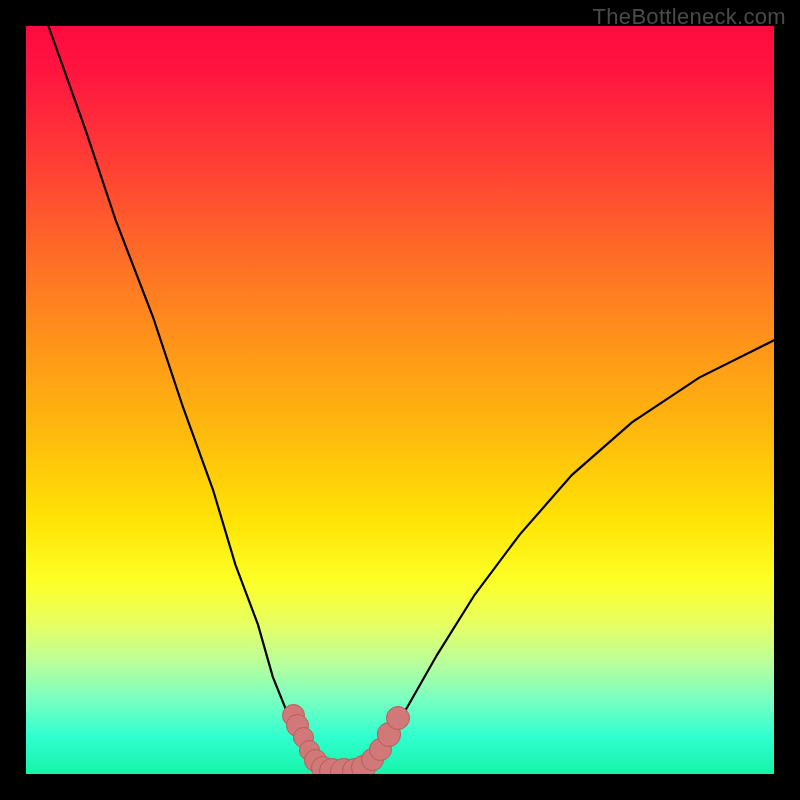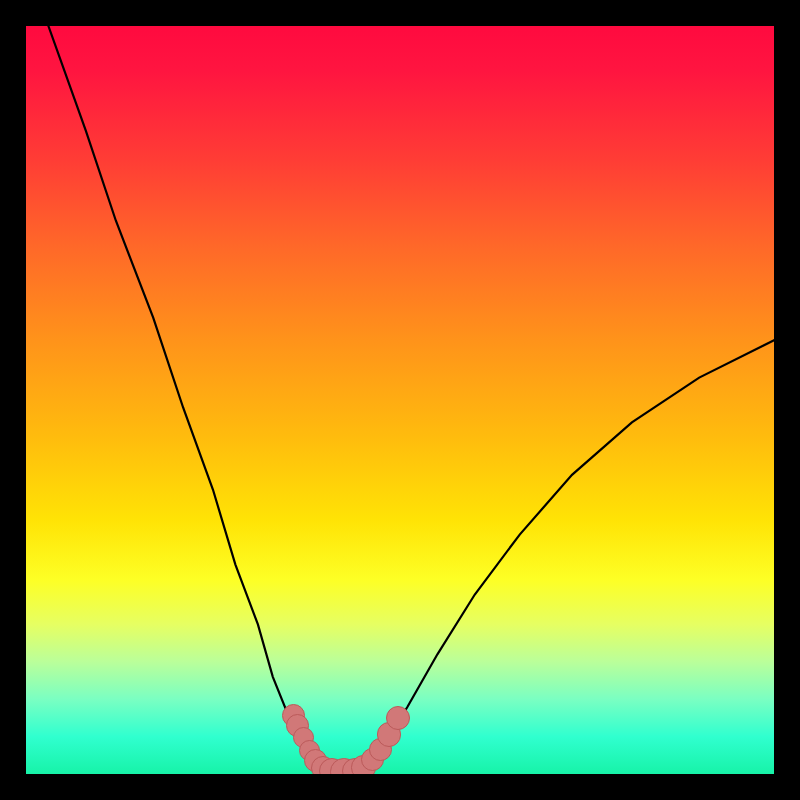--- a/index.html
+++ b/index.html
@@ -21,20 +21,21 @@
         #30ffcf 95%,
         #17f3a8 100%)}
   .curve{position:absolute;left:0;top:0;width:748px;height:748px;pointer-events:none}
   .bump{position:absolute;border-radius:50%;background:#d17878;border:1.5px solid #bb5a5a}
   .watermark{position:absolute;top:4px;right:14px;color:#4a4a4a;font-size:22px;font-weight:500;letter-spacing:.3px;z-index:5}
 </style>
 </head>
 <body>
 
 <div class="frame">
+  <div class="watermark">TheBottleneck.com</div>
   <div class="plot">
     <div class="bg"></div>
     <svg class="curve" viewBox="0 0 748 748">
       <path id="curve-path" fill="none" stroke="#000" stroke-width="2.2" stroke-linecap="round" d="M22.4 0.0 L59.8 104.7 L89.8 194.5 L127.2 291.7 L157.1 381.5 L187.0 463.8 L209.4 538.6 L231.9 598.4 L246.8 650.8 L261.8 688.2 L273.0 714.3 L280.5 733.0 L286.5 742.0 L286.5 742.0 L293.2 745.8 L302.9 746.5 L316.4 746.5 L329.1 745.8 L338.1 743.5 L344.1 739.0 L344.1 739.0 L359.0 718.1 L381.5 680.7 L411.4 628.3 L448.8 568.5 L493.7 508.6 L546.0 448.8 L605.9 396.4 L673.2 351.6 L748.0 314.2 "></path>
     </svg>
     <div id="bumps-layer">
         <div class="bump" style="width: 20.944px; height: 20.944px; left: 255.816px; top: 677.688px;"></div>
         <div class="bump" style="width: 20.944px; height: 20.944px; left: 260.304px; top: 688.16px;"></div>
         <div class="bump" style="width: 19.448px; height: 19.448px; left: 267.036px; top: 700.876px;"></div>
         <div class="bump" style="width: 19.448px; height: 19.448px; left: 273.02px; top: 713.592px;"></div>

